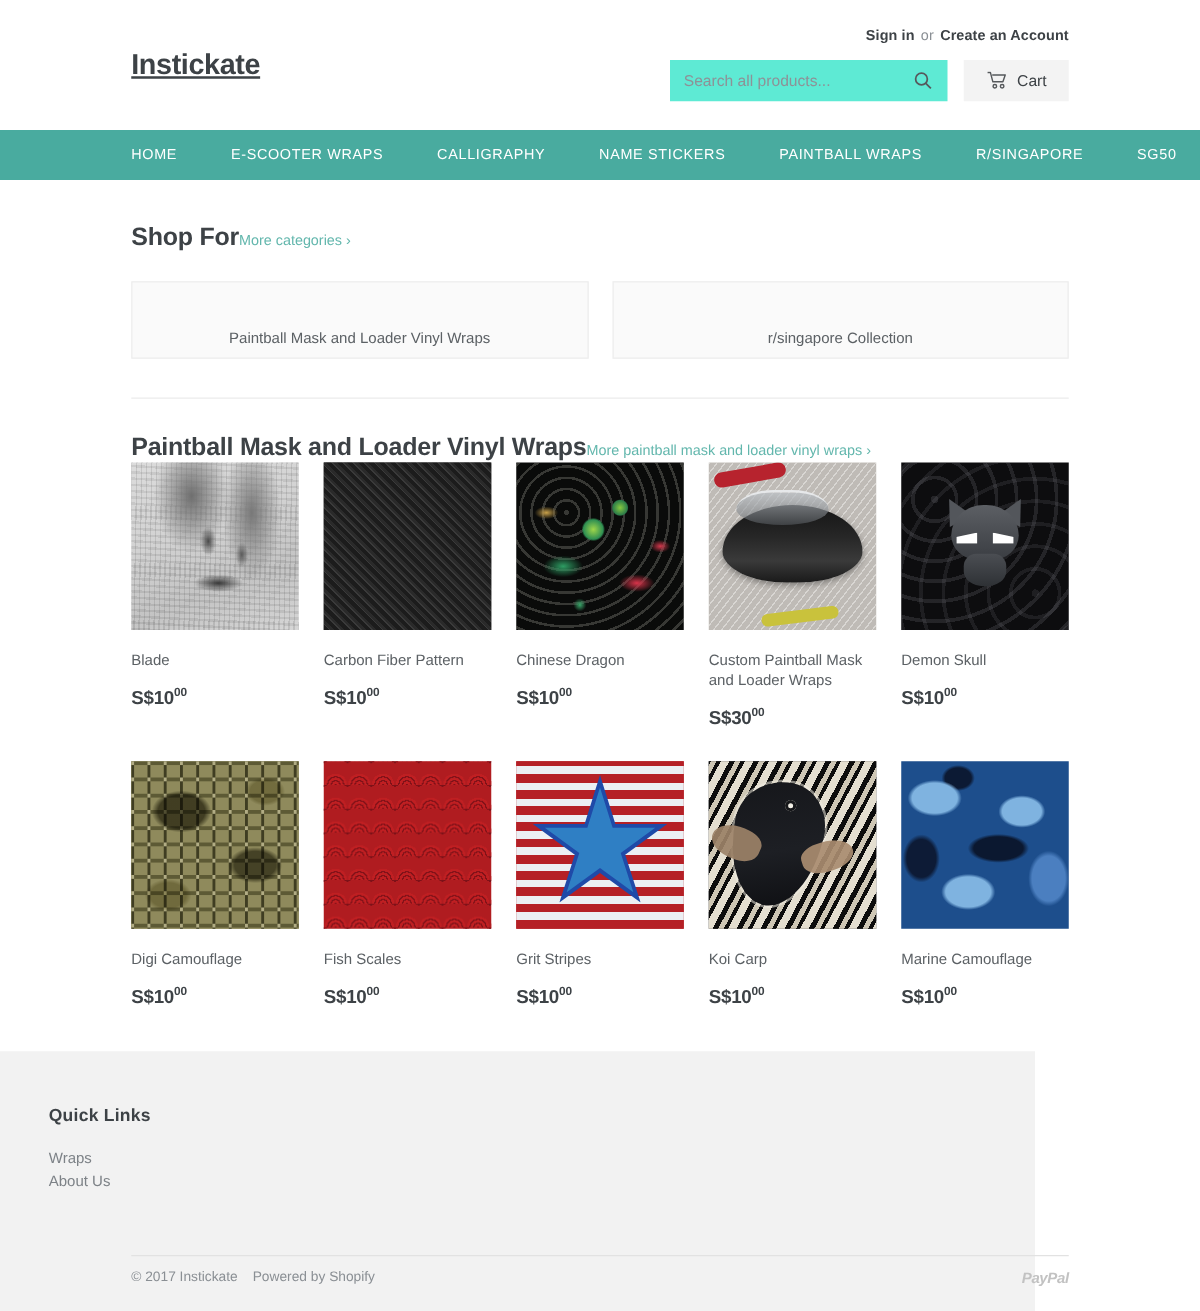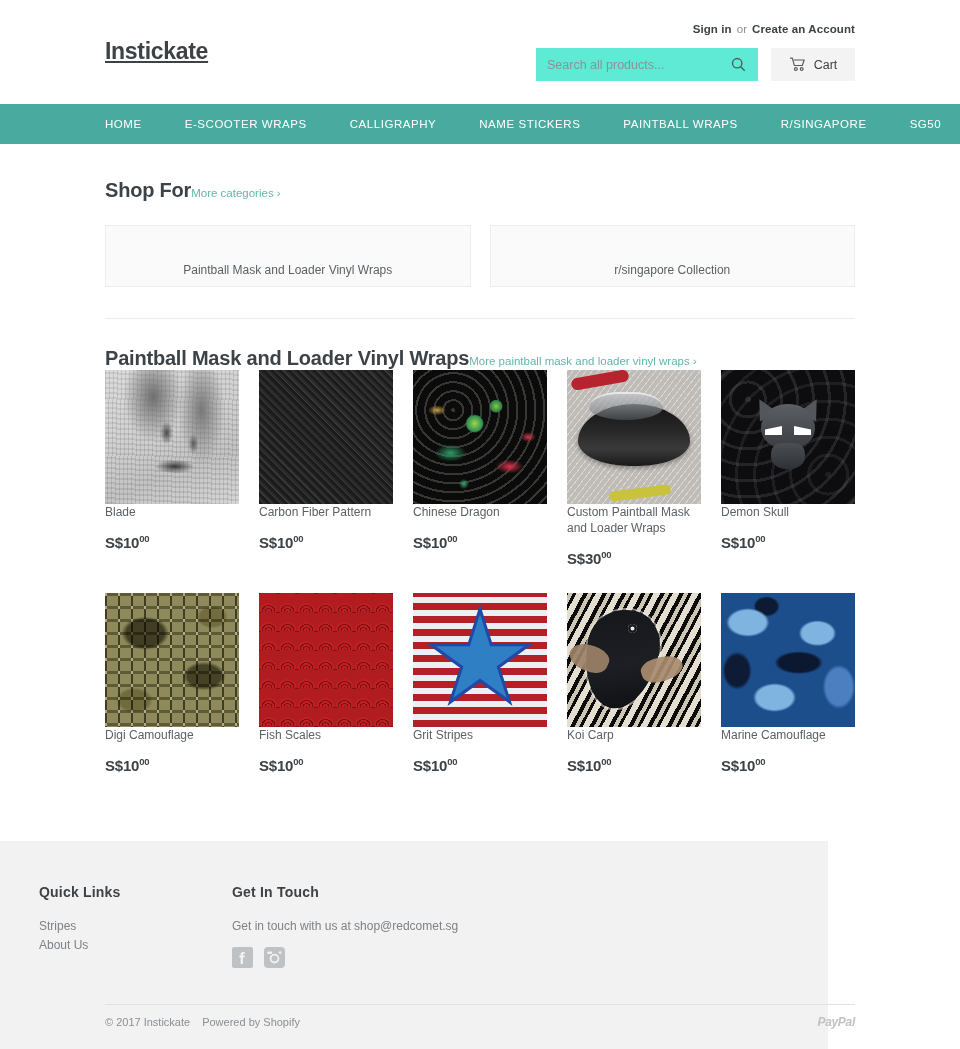--- a/index.html
+++ b/index.html
@@ -89,21 +89,21 @@
   .cell + .cell { margin-left: 0; }
   .row { display: flex; justify-content: flex-start; }
   .row + .row { margin-top: 26px; }
   .cell { width: 134px; margin-right: 20px; }
   .cell:last-child { margin-right: 0; }
   .thumb {
     width: 134px; height: 134px; display:block; position: relative; overflow: hidden;
     background: #fff;
   }
   .p-title {
-    margin-top: 0; font-size: 12px; color: #5c6165; line-height: 16px;
+    margin-top: 16px; font-size: 12px; color: #5c6165; line-height: 16px;
     text-decoration: none; display: block;
   }
   .p-price {
     margin-top: 13px; font-size: 15px; font-weight: bold; color: #3d4246;
     letter-spacing: -0.2px;
   }
   .p-price sup { font-size: 9.5px; font-weight: bold; vertical-align: 6px; margin-left: 0px; }
 
   
   .th-blade {
@@ -451,43 +451,23 @@
         </div>
       </div>
     </div>
 </div>
 
 <div class="footer">
   <div class="f-inner">
     <div class="f-col-1">
       <div class="f-head">Quick Links</div>
       <div class="f-list" id="quick-links">
-          <a class="f-link" href="#">Stripes</a>
+          <a class="f-link" href="#">Wraps</a>
           <a class="f-link" href="#">About Us</a>
         </div>
-    </div>
-    <div class="f-col-2">
-      <div class="f-head">Get In Touch</div>
-      <div class="f-text">Get in touch with us at shop@redcomet.sg</div>
-      <div class="socials">
-        <a class="soc" href="#">
-          <svg width="21" height="21" viewBox="0 0 21 21">
-            <rect width="21" height="21" rx="2" fill="#bfc2c5"></rect>
-            <path d="M12.6 10.6h-1.6V17H8.6v-6.4H7.4V8.6h1.2V7.3c0-1.5.7-2.4 2.5-2.4h1.6v2h-1c-.5 0-.7.2-.7.7v1h1.7z" fill="#f2f2f2"></path>
-          </svg>
-        </a>
-        <a class="soc" href="#">
-          <svg width="21" height="21" viewBox="0 0 21 21">
-            <rect width="21" height="21" rx="4" fill="#bfc2c5"></rect>
-            <circle cx="10.5" cy="11.6" r="3.9" fill="none" stroke="#f2f2f2" stroke-width="1.8"></circle>
-            <rect x="3.2" y="4.4" width="5" height="2.6" rx="1.3" fill="#f2f2f2"></rect>
-            <circle cx="16.1" cy="5.6" r="1.3" fill="#f2f2f2"></circle>
-          </svg>
-        </a>
-      </div>
     </div>
   </div>
 </div>
 
 <div class="botbar">
   <div class="copy">
     <span>© 2017 Instickate</span><span class="gap"></span><a href="#">Powered by Shopify</a>
   </div>
   <div class="paypal">PayPal</div>
 </div>

